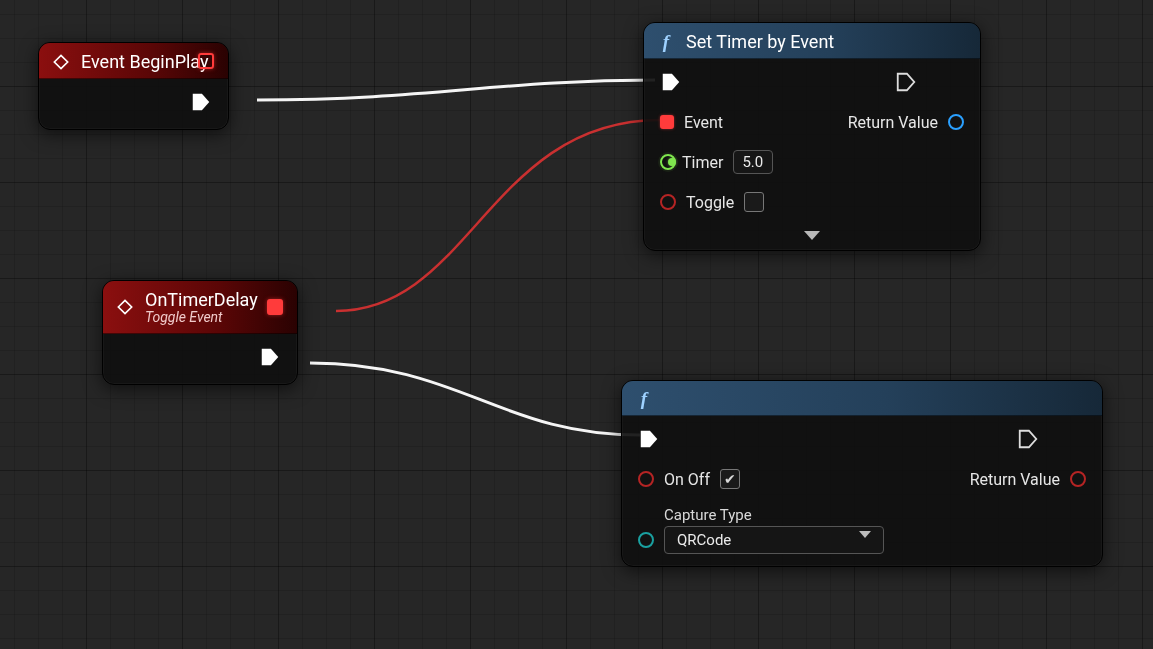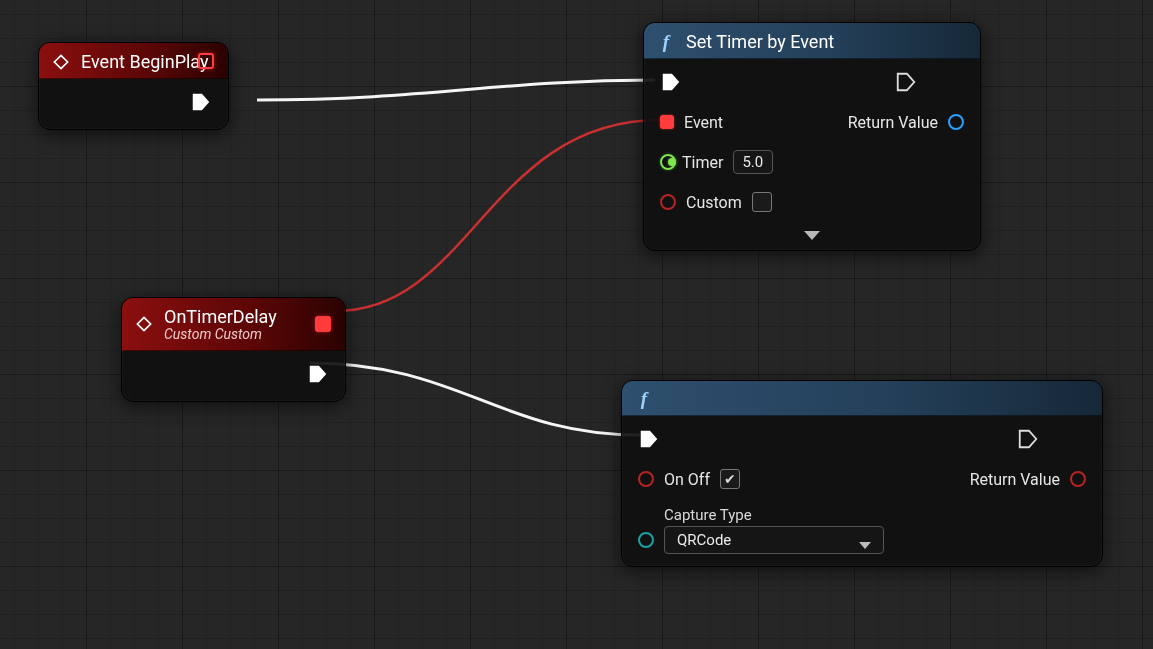--- a/index.html
+++ b/index.html
@@ -108,21 +108,21 @@
   .checkbox {
     width: 20px; height: 20px; border: 1px solid #777; border-radius: 3px;
     background: #1a1a1a; display: inline-flex; align-items: center; justify-content: center;
     color: #d8d8d8; font-size: 14px;
   }
   .checkbox.checked::after { content: "✔"; }
 
   .select {
     border: 1px solid #555; background: #151515; color: #eaeaea;
     padding: 4px 12px; border-radius: 4px; font-size: 15px;
-    display: inline-flex; align-items: flex-end; justify-content: space-between;
+    display: inline-flex; align-items: flex-start; justify-content: space-between;
     min-width: 220px; gap: 18px;
   }
   .select .caret {
     width: 0; height: 0; border-left: 6px solid transparent; border-right: 6px solid transparent;
     border-top: 7px solid #bbb;
   }
 
   .expand-caret {
     width: 0; height: 0; border-left: 8px solid transparent; border-right: 8px solid transparent;
     border-top: 9px solid #b8b8b8; margin: 4px auto 10px auto;
@@ -156,30 +156,30 @@
         <span class="exec-pin">
           <svg viewBox="0 0 24 24">
               <path d="M3 3 L13 3 L21 12 L13 21 L3 21 Z" fill="#fff"></path>
             </svg>
         </span>
       </div>
     </div>
   </div>
 </div>
 
-<div class="node" style="left:121px; top:280px; width:225px;margin-top:17px;">
+<div class="node" style="left:102px; top:280px; width:196px;">
   <div class="node-header hdr-red" style="padding-bottom:8px;">
     <span class="hdr-icon-event">
       <svg viewBox="0 0 24 24">
           <path d="M4 12 L12 4 L20 12 L12 20 Z" fill="none" stroke="#fff" stroke-width="2"></path>
         </svg>
     </span>
     <div class="hdr-texts">
       <span class="hdr-title">OnTimerDelay</span>
-      <span class="hdr-sub">Custom Custom</span>
+      <span class="hdr-sub">Toggle Event</span>
     </div>
     <span class="delegate-square"></span>
   </div>
   <div class="node-body" style="padding:10px 16px 14px 16px;">
     <div class="col left"></div>
     <div class="col right">
       <div class="pin-row right">
         <span class="exec-pin">
           <svg viewBox="0 0 24 24">
               <path d="M3 3 L13 3 L21 12 L13 21 L3 21 Z" fill="#fff"></path>
@@ -209,21 +209,21 @@
         <span class="pin-label">Event</span>
       </div>
       <div class="pin-row">
         <span class="data-pin pin-green hollow" style="box-shadow:0 0 0 2px rgba(127,230,78,0.08);"></span>
         <span class="data-pin pin-green filled" style="width:8px;height:8px; margin-left:-22px; position:relative; left:4px;"></span>
         <span class="pin-label">Timer</span>
         <span class="val-box">5.0</span>
       </div>
       <div class="pin-row">
         <span class="data-pin pin-redc hollow"></span>
-        <span class="pin-label">Custom</span>
+        <span class="pin-label">Toggle</span>
         <span class="checkbox"></span>
       </div>
     </div>
     <div class="col right">
       <div class="pin-row right">
         <span class="exec-pin">
           <svg viewBox="0 0 24 24">
               <path d="M3 3 L13 3 L21 12 L13 21 L3 21 Z" fill="none" stroke="#ddd" stroke-width="2"></path>
             </svg>
         </span>

